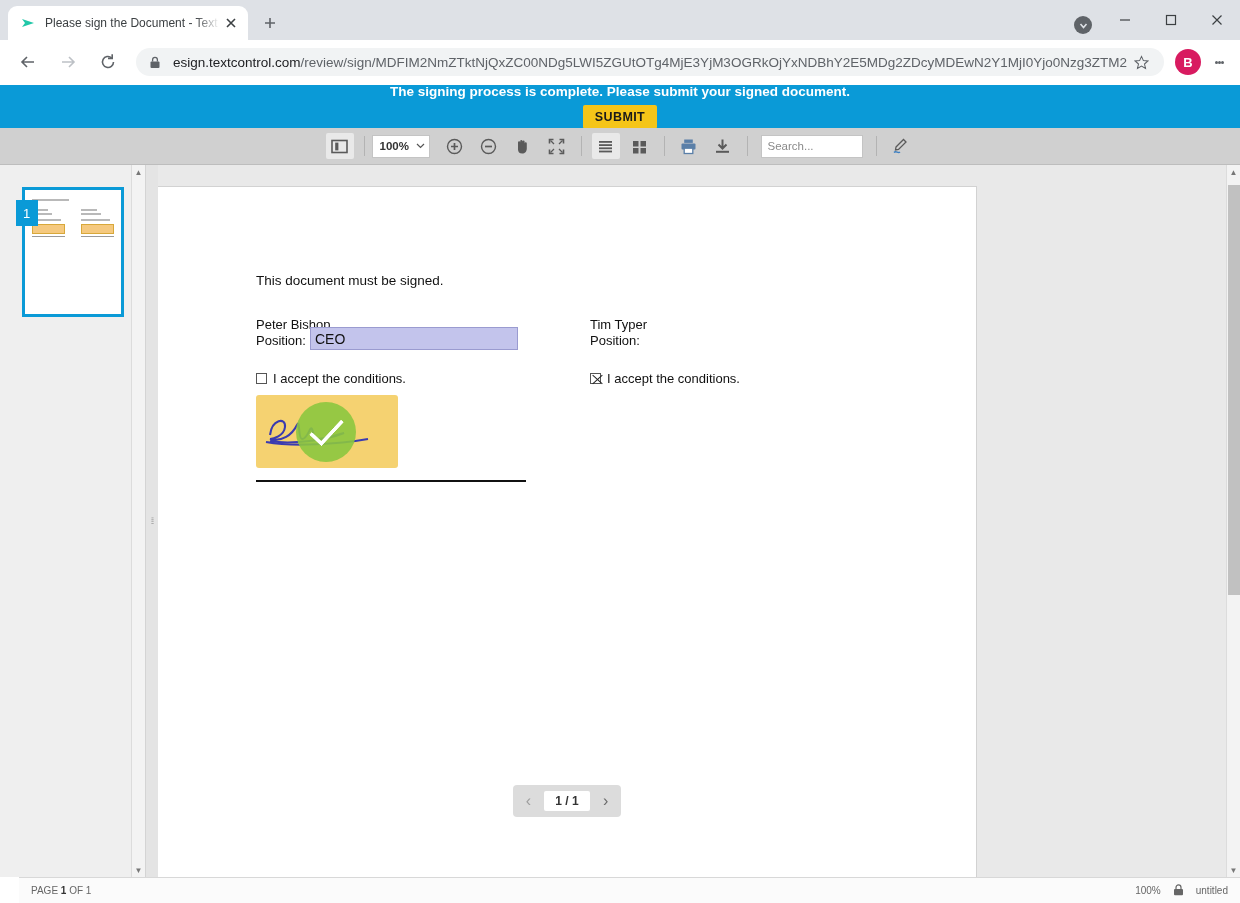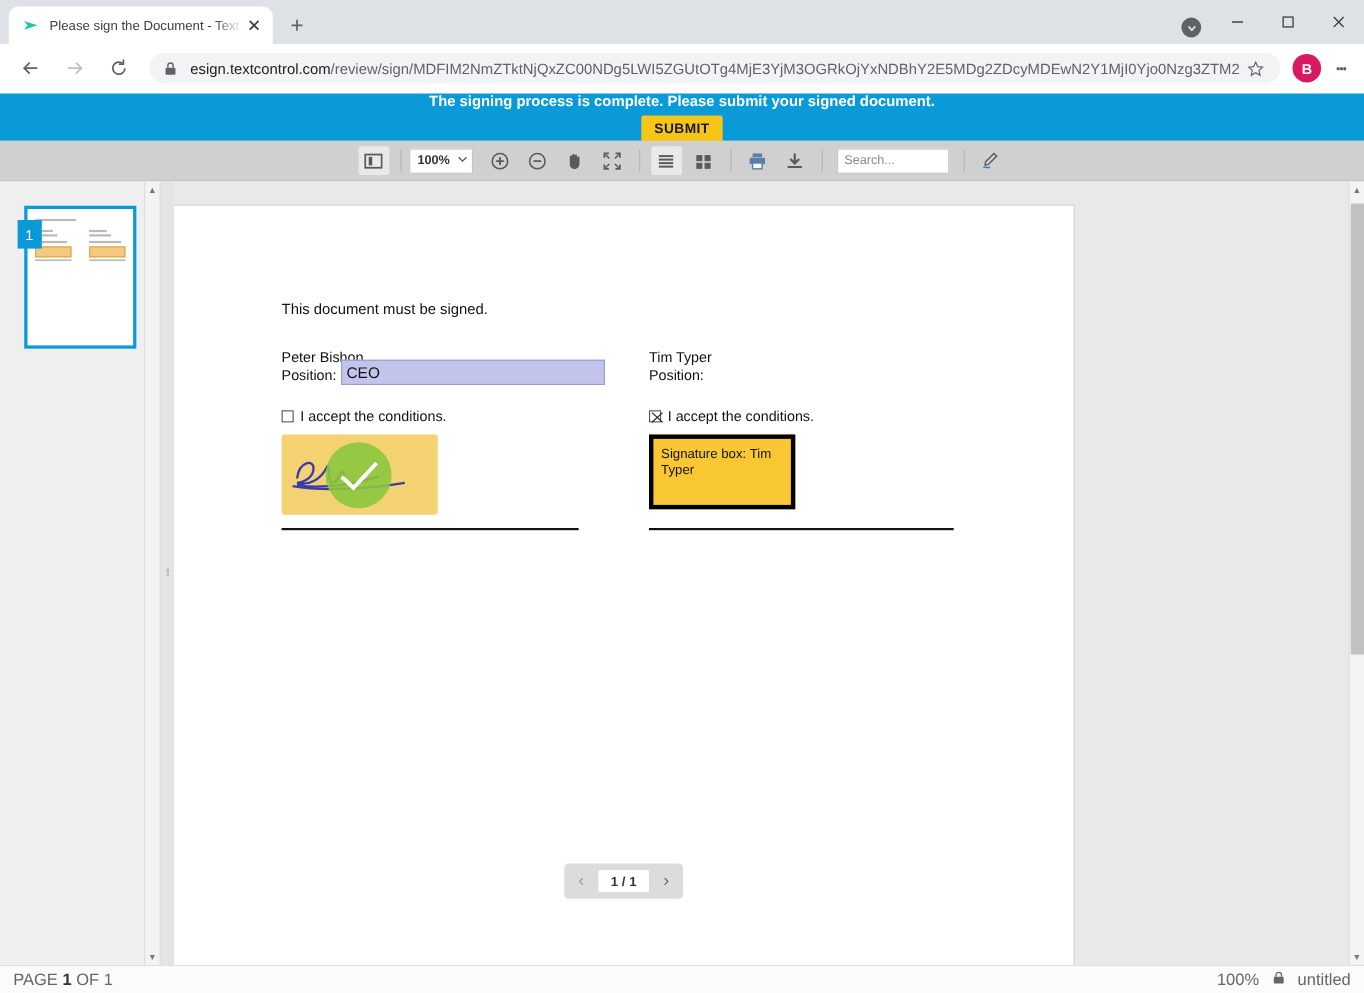--- a/index.html
+++ b/index.html
@@ -181,21 +181,21 @@
   .doc-intro { position: absolute; left: 98px; top: 86px; font-size: 13.5px; color: #111; }
 
   .col-left { position: absolute; left: 98px; top: 130px; width: 290px; }
   .col-right { position: absolute; left: 432px; top: 130px; width: 290px; }
 
   .sig-name { font-size: 13px; color: #111; line-height: 16px; }
   .sig-pos  { font-size: 13px; color: #111; line-height: 16px; position: relative; }
 
   .pos-input {
     position: absolute; left: 54px; top: -6px;
-    width: 240px; height: 23px; background: #c3c4ec;
+    width: 208px; height: 23px; background: #c3c4ec;
     border: 1px solid #9a9bd0;
     font-size: 14px; color: #111; padding: 1px 4px;
     line-height: 20px;
   }
 
   .accept-row { margin-top: 22px; font-size: 13px; color: #111; display: flex; align-items: center; gap: 6px;}
   .cbox {
     width: 11px; height: 11px; border: 1px solid #555; background: #fff;
     display: inline-flex; align-items: center; justify-content: center;
     position: relative; flex: 0 0 11px;
@@ -249,21 +249,21 @@
   .doc-scrollbar {
     position: absolute; right: 0; top: 0; bottom: 0; width: 14px;
     background: #f3f3f3; border-left: 1px solid #dcdcdc;
   }
   .sb-thumb { position: absolute; left: 1px; width: 12px; background: #c1c1c1; border-radius: 0; }
 
   
   .statusbar {
     height: 26px; background: #fbfbfb; border-top: 1px solid #d8d8d8;
     display: flex; align-items: center; justify-content: space-between;
-    padding: 0 12px; font-size: 15px; color: #666;
+    padding: 0 12px; font-size: 10px; color: #666; margin-left: 19px;
   }
   .status-left b { color: #333; }
   .status-right { display: flex; align-items: center; gap: 12px; }
 </style>
 </head>
 <body>
 
 <div class="browser">
 
   <div class="tabstrip">
@@ -506,24 +506,20 @@
 
             <div class="col-right">
               <div class="sig-name">Tim Typer</div>
               <div class="sig-pos">
                 <span>Position:</span>
               </div>
               <div class="accept-row">
                 <span class="cbox checked"></span>
                 <span>I accept the conditions.</span>
               </div>
-              <div class="sigbox-wrap">
-                <div class="sigbox-right">Signature box: Tim Typer</div>
-                <div class="sig-line r"></div>
-              </div>
             </div>
 
             <div class="pagenav">
               <div class="pn-arrow">‹</div>
               <div class="pn-label">1 / 1</div>
               <div class="pn-arrow enabled">›</div>
             </div>
 
           </div>
         </div>

